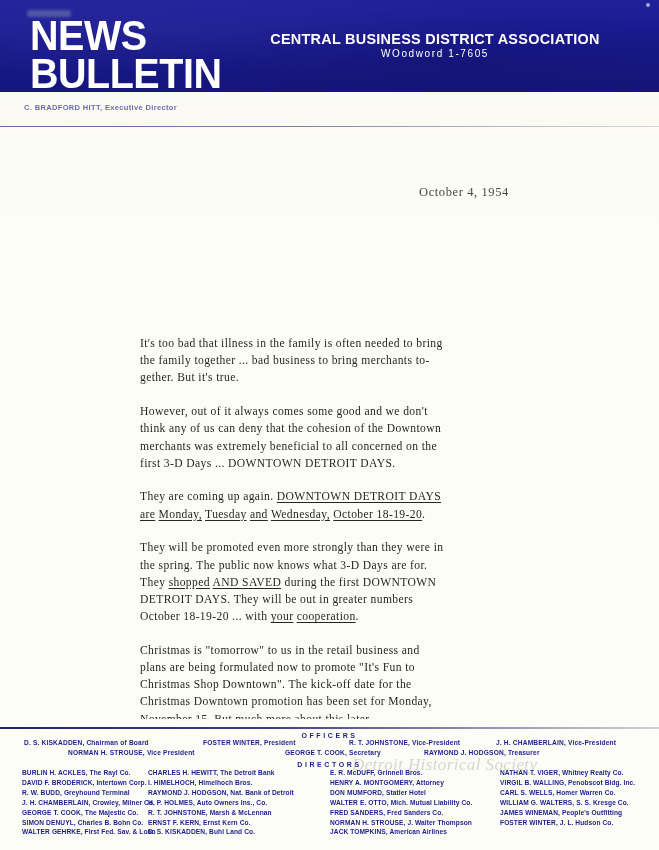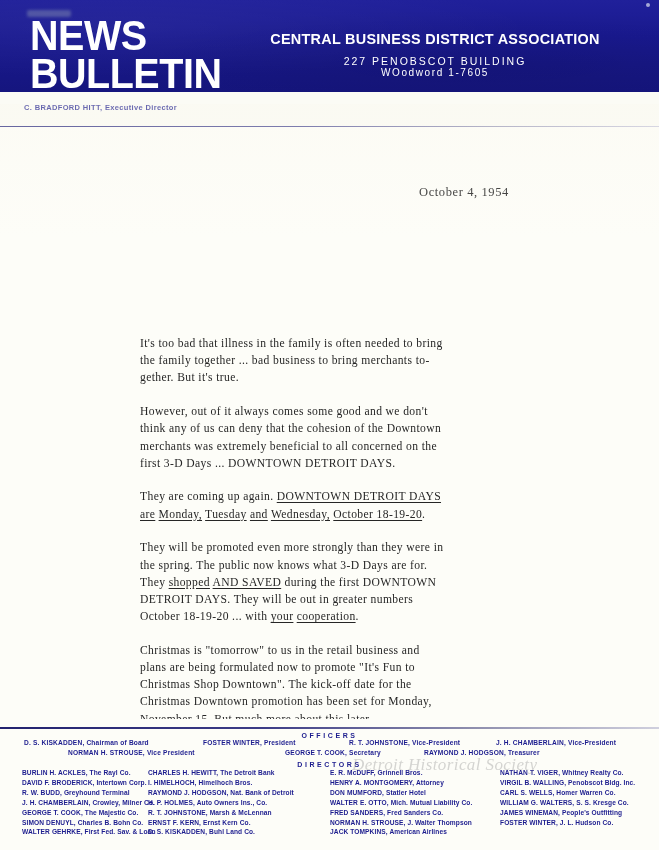--- a/index.html
+++ b/index.html
@@ -246,21 +246,20 @@
   <div class="masthead-smudge"></div>
   <div class="masthead-dot"></div>
 
   <div class="logo">
     <span class="logo-line">NEWS</span>
     <span class="logo-line">BULLETIN</span>
   </div>
 
   <div class="org-block">
     <div class="org-name">CENTRAL BUSINESS DISTRICT ASSOCIATION</div>
-    <div class="org-addr l1">227 PENOBSCOT BUILDING</div>
     <div class="org-addr l3">WOodword 1-7605</div>
   </div>
 </div>
 
 <div class="subhead">
   <div class="exec-director">C. BRADFORD HITT, Executive Director</div>
   <div class="rule-top"></div>
 </div>
 
 <div class="letter">

